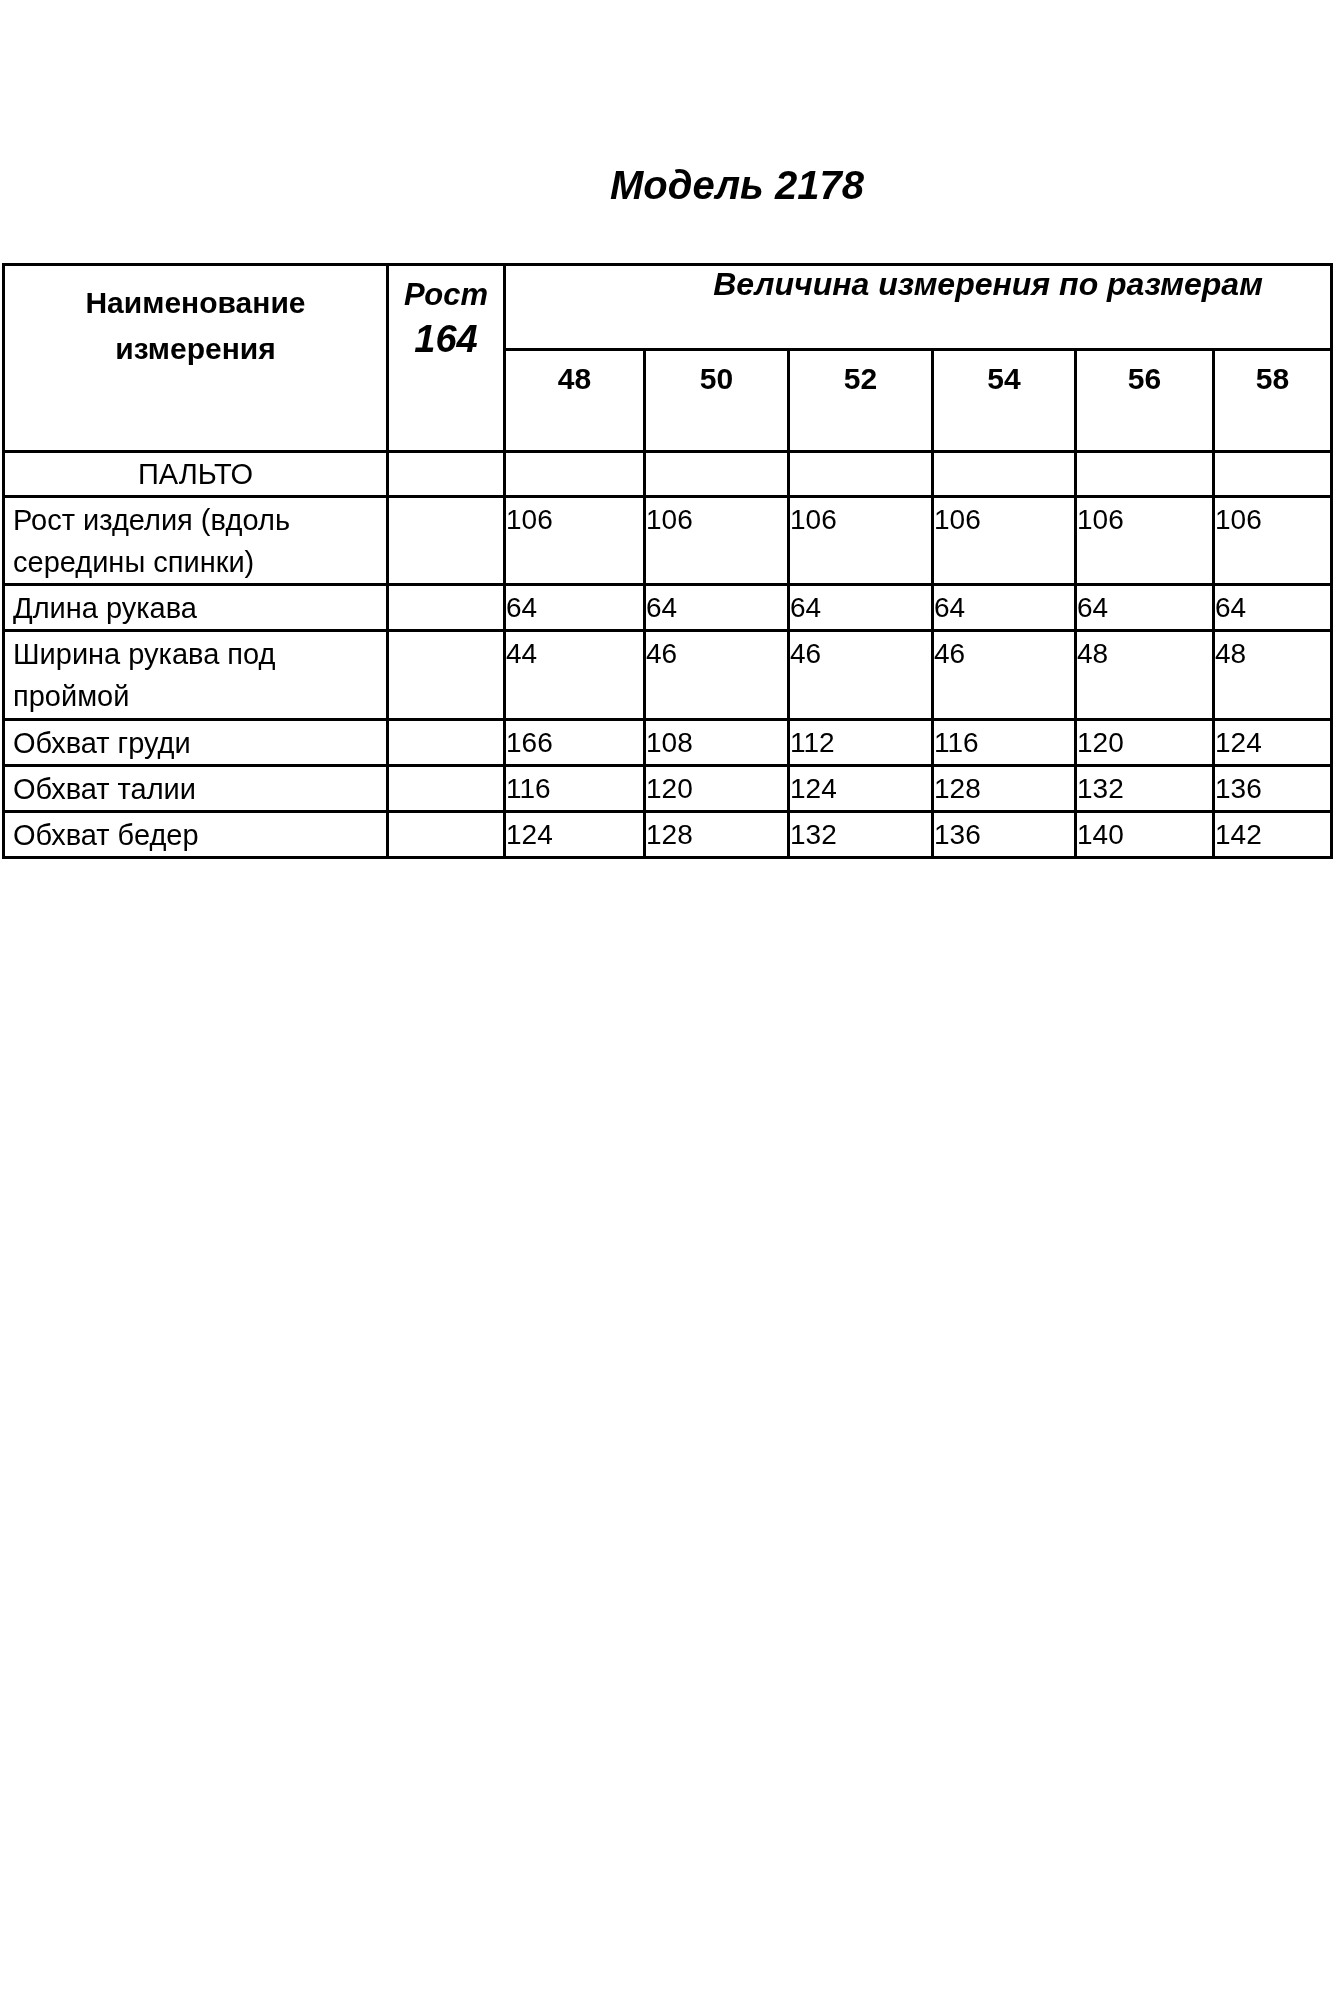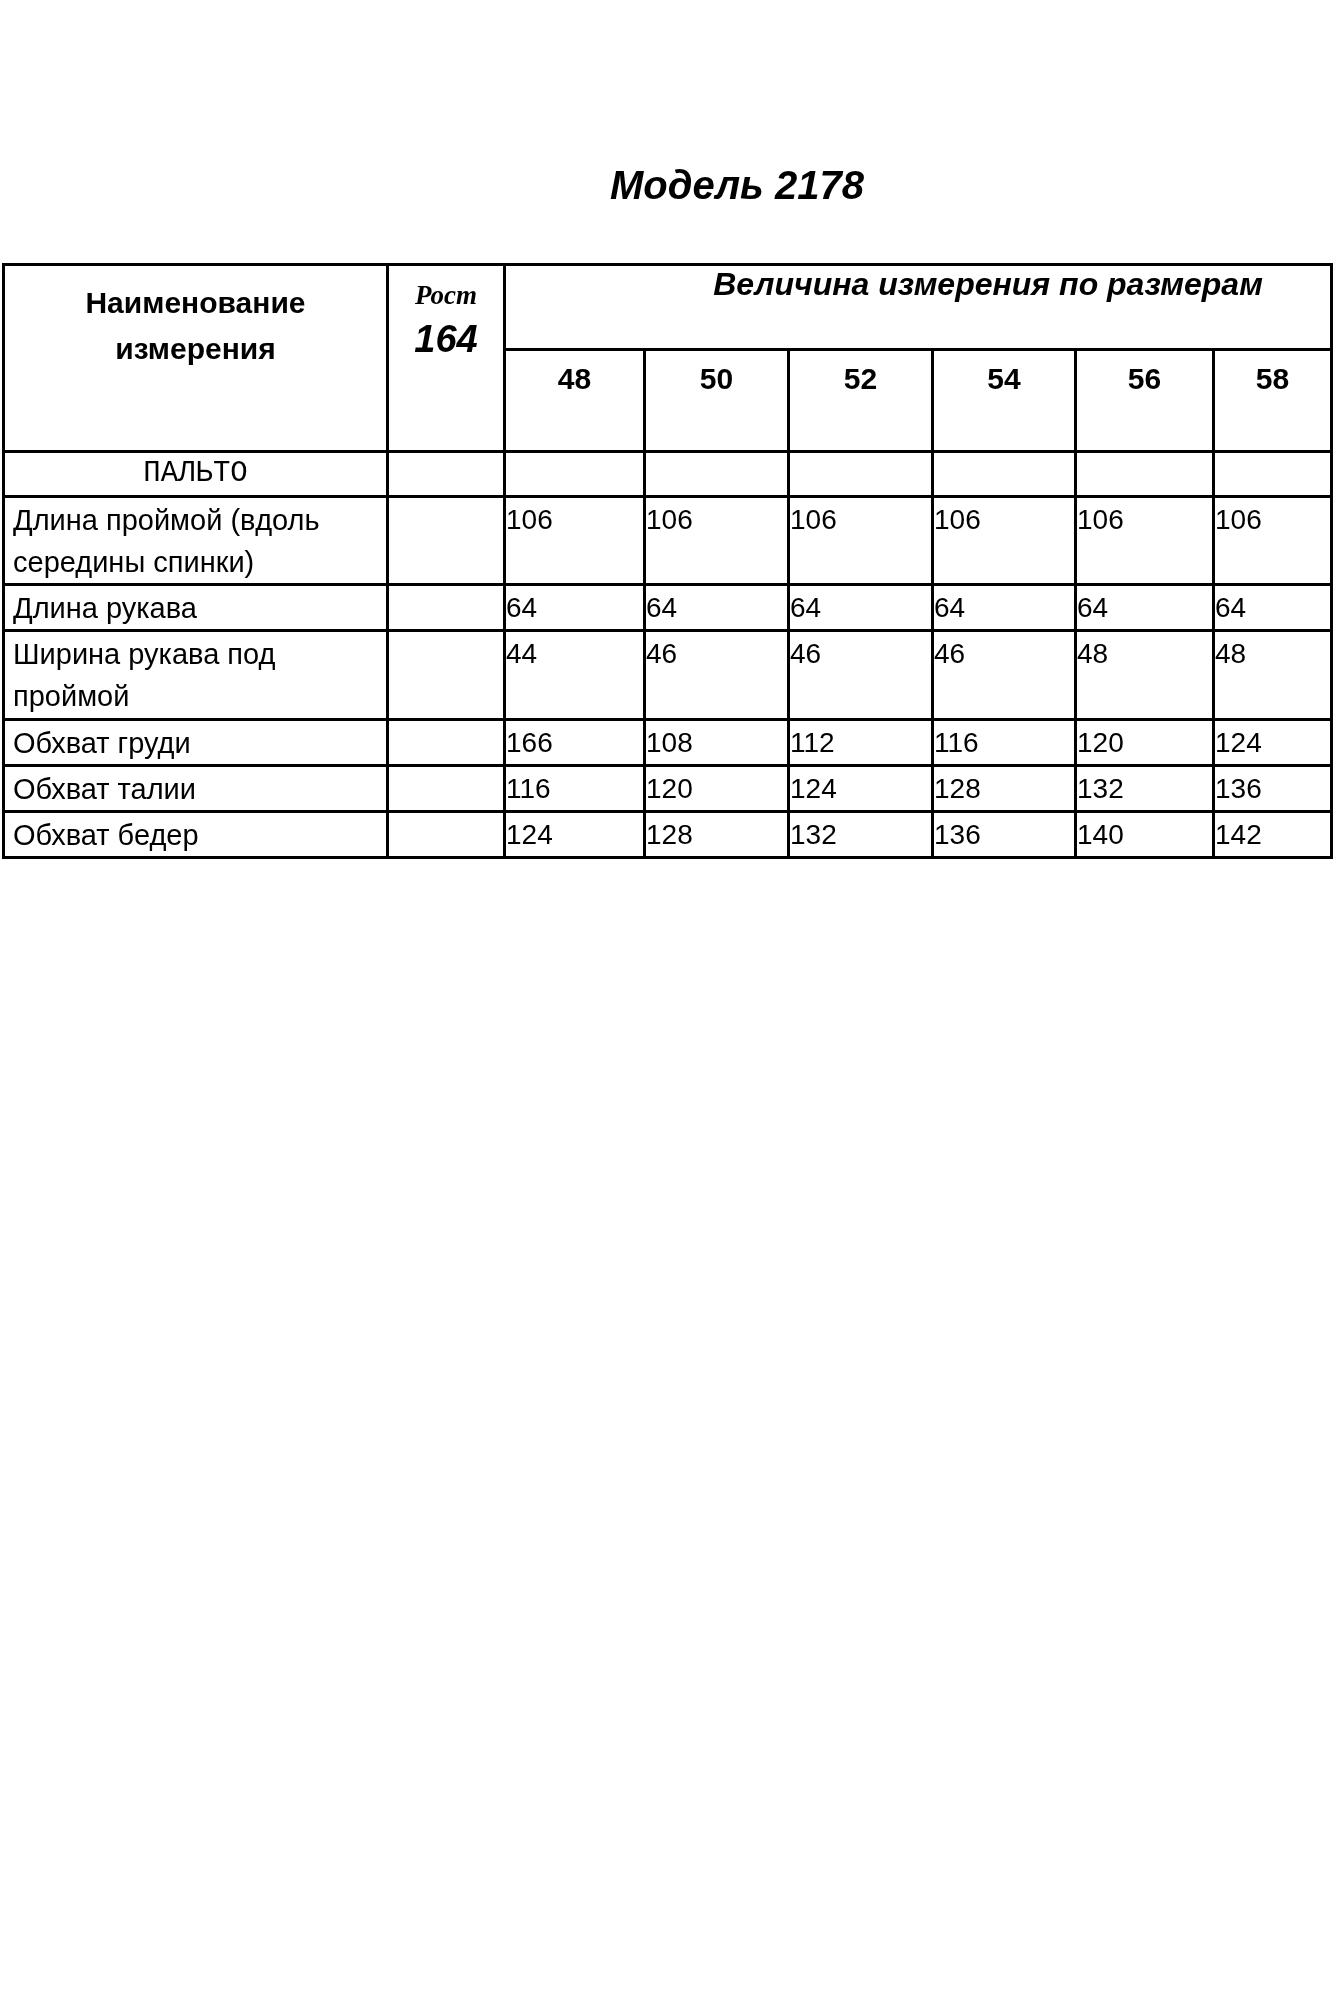--- a/index.html
+++ b/index.html
@@ -44,21 +44,21 @@
     font-size: 30px;
     line-height: 46px;
     padding: 14px 38px 0 38px !important;
   }
   .h-rost {
     text-align: center;
     font-weight: bold;
     font-style: italic;
     padding-top: 10px !important;
   }
-  .h-rost-label { font-size: 27px; line-height: 38px; font-family: Liberation Serif, serif; }
+  .h-rost-label { font-size: 31px; line-height: 38px; }
   .h-rost-value { font-size: 38px; line-height: 50px; }
   .h-group {
     vertical-align: middle;
     text-align: center;
     font-weight: bold;
     font-style: italic;
     font-size: 32px;
     padding-left: 140px !important;
   }
   .h-size {
@@ -72,21 +72,20 @@
   .c-label {
     font-size: 29px;
     line-height: 42px;
     padding: 1px 30px 0 8px !important;
     text-align: left;
   }
   .c-section {
     font-size: 29px;
     line-height: 42px;
     text-align: center;
-    font-family: Liberation Mono, monospace;
   }
   .c-val {
     font-size: 28px;
     line-height: 38px;
     padding-top: 3px !important;
     text-align: left;
   }
   .c-empty { }
   
   .r-ha { height: 85px; }
@@ -139,21 +138,21 @@
       <td class="c-empty"></td>
       <td class="c-empty"></td>
       <td class="c-empty"></td>
       <td class="c-empty"></td>
       <td class="c-empty"></td>
       <td class="c-empty"></td>
       <td class="c-empty"></td>
     </tr>
 
     <tr class="r-h88">
-      <td class="c-label">Длина проймой (вдоль середины спинки)</td>
+      <td class="c-label">Рост изделия (вдоль середины спинки)</td>
       <td class="c-empty"></td>
       <td class="c-val">106</td>
       <td class="c-val">106</td>
       <td class="c-val">106</td>
       <td class="c-val">106</td>
       <td class="c-val">106</td>
       <td class="c-val">106</td>
     </tr>
 
     <tr class="r-h45">

